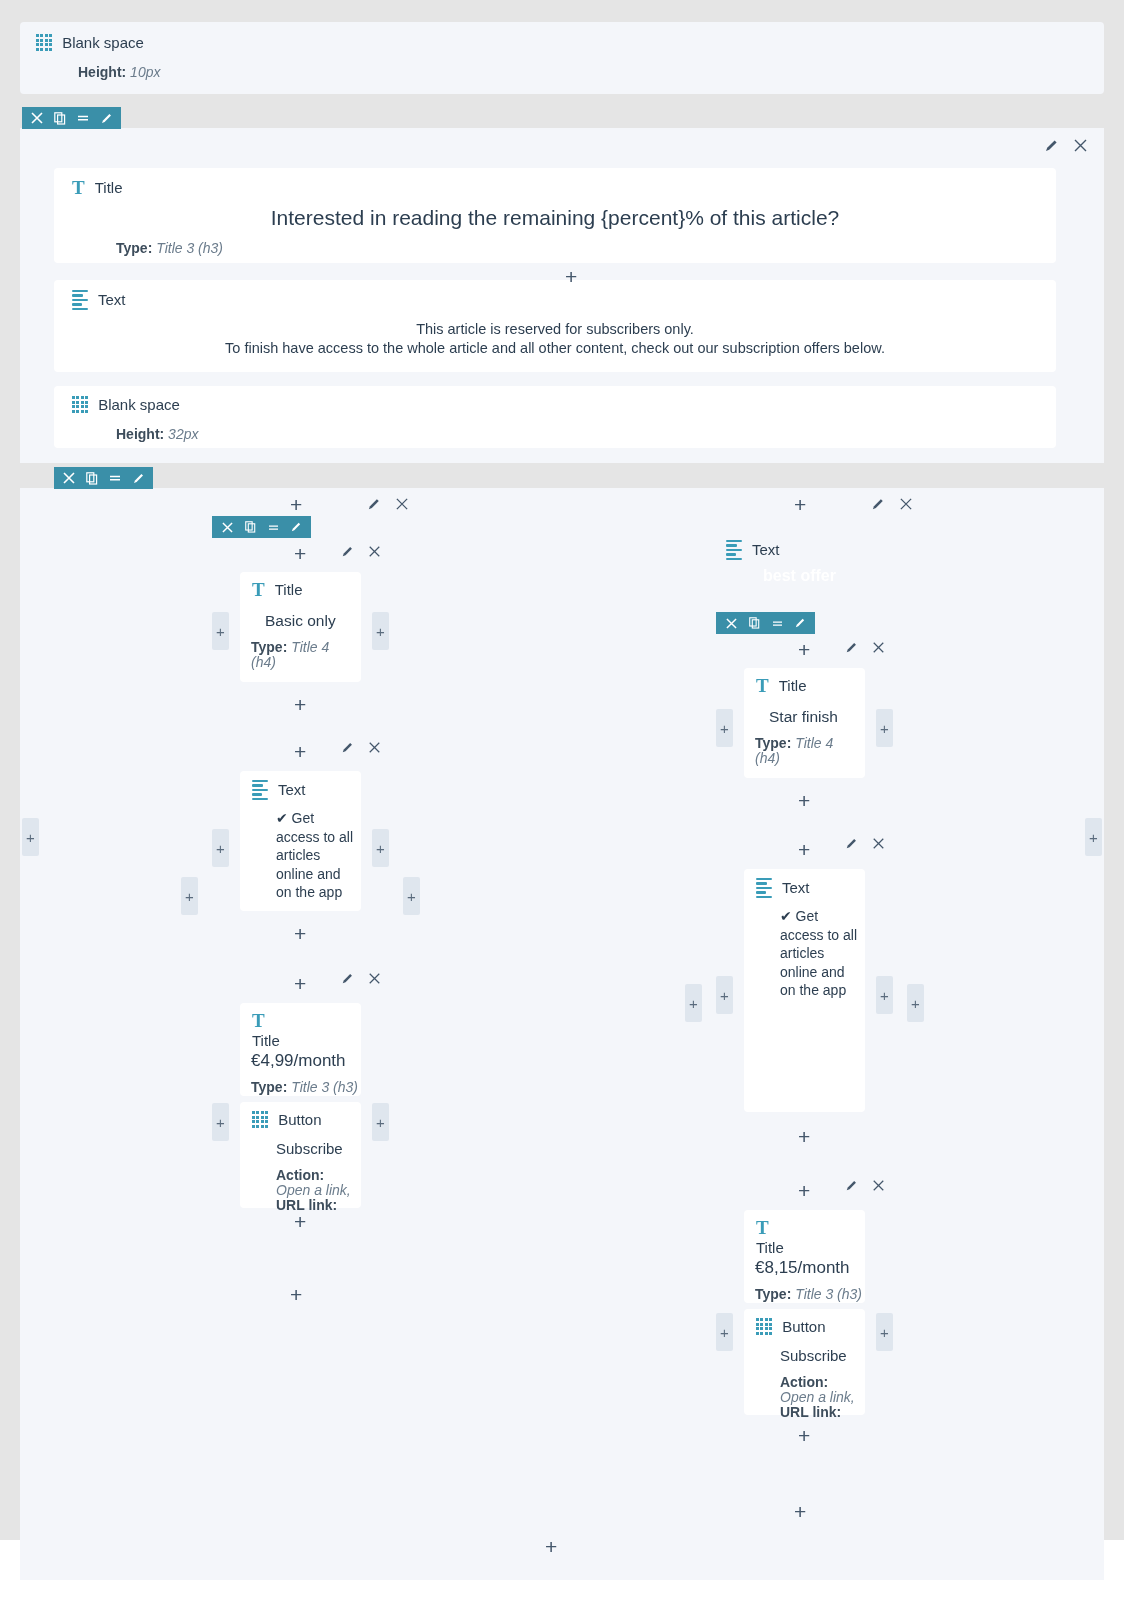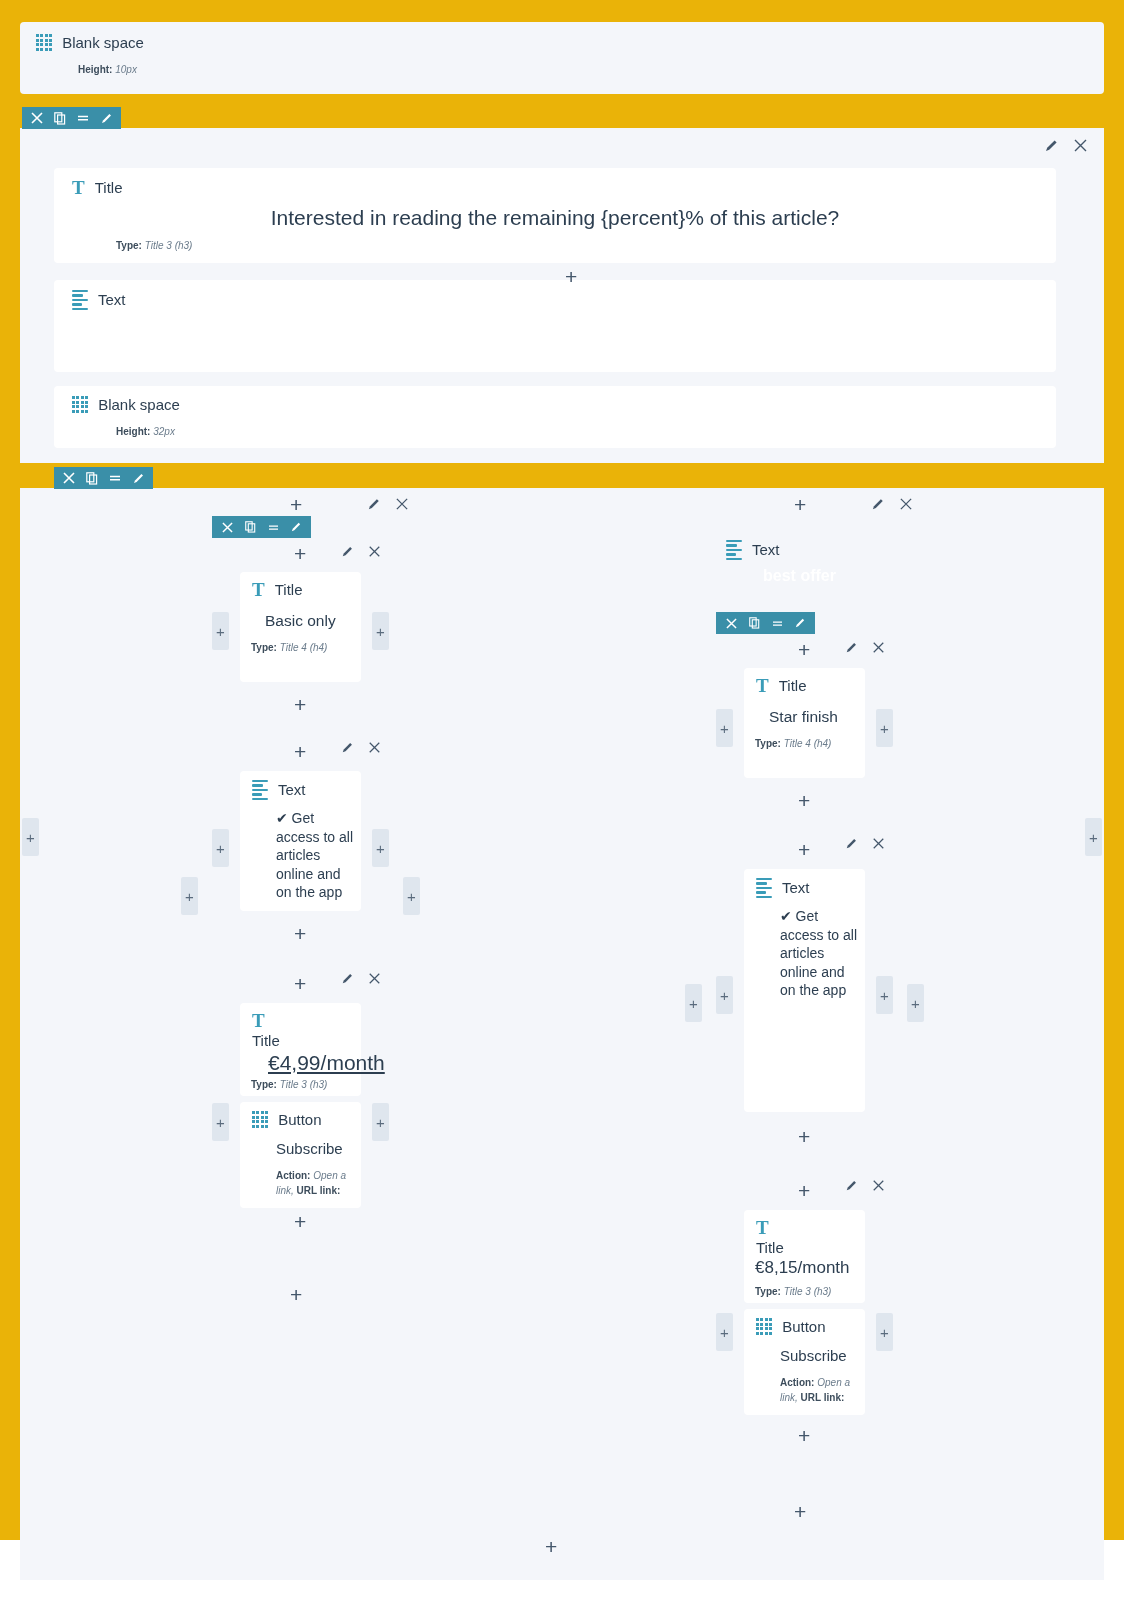--- a/index.html
+++ b/index.html
@@ -3,33 +3,33 @@
 <meta charset="utf-8">
 <style>
   * { box-sizing: border-box; margin: 0; padding: 0; }
   html, body {
     width: 1124px; height: 1600px;
     background: #ffffff;
     font-family: "Liberation Sans", sans-serif;
     color: #2c3e50;
     overflow: hidden;
   }
-  .page { position: relative; width: 1124px; height: 1540px; background:#eab308; }
+  .page { position: relative; width: 1124px; height: 1540px; background:#e5e5e5; }
 
   
   .block-card {
     background: #ffffff;
     border-radius: 4px;
     position: relative;
   }
   .block-head {
     display: flex; align-items: center; gap: 10px;
   }
   .block-label { font-size: 15px; color:#2c3e50; }
-  .meta { font-size: 10px; color:#6b7c8c; font-style: italic; }
+  .meta { font-size: 14px; color:#6b7c8c; font-style: italic; }
   .meta b { font-style: normal; font-weight: bold; color:#3d4d5c; }
 
   
   .ico-grid {
     display:inline-grid; grid-template-columns: repeat(4,3px);
     grid-template-rows: repeat(4,3px); gap:1.4px; flex:none;
   }
   .ico-grid i { background:#3a9cb8; display:block; }
   .ico-text { display:flex; flex-direction:column; gap:2px; width:16px; flex:none; }
   .ico-text i { height:2.4px; background:#3a9cb8; display:block; border-radius:1px; }
@@ -160,20 +160,24 @@
       <div class="block-head" style="position:absolute; left:18px; top:10px;">
         <span class="ico-text">
             <i></i>
             <i></i>
             <i></i>
             <i></i>
             <i></i>
           </span>
         <span class="block-label">Text</span>
       </div>
+      <div style="position:absolute; left:0; right:0; top:40px; text-align:center; font-size:14.5px; line-height:19px; color:#2c3e50;">
+        <div>This article is reserved for subscribers only.</div>
+        <div>To finish have access to the whole article and all other content, check out our subscription offers below.</div>
+      </div>
     </div>
 
     <div class="block-card" style="position:absolute; left:34px; top:258px; width:1002px; height:62px;">
       <div class="block-head" style="position:absolute; left:18px; top:10px;">
         <span class="ico-grid">
           <i></i>
             <i></i>
             <i></i>
             <i></i>
             <i></i>
@@ -351,21 +355,21 @@
         </span>
     </div>
     <div class="side-handle" style="left:2px; top:140px; height:38px;">+</div>
     <div class="side-handle" style="right:2px; top:140px; height:38px;">+</div>
 
     <div class="block-card" style="position:absolute; left:30px; top:40px; width:121px; height:93px;">
       <div style="position:absolute; left:12px; top:8px;">
         <div class="ico-title">T</div>
         <div class="block-label" style="margin-top:2px;">Title</div>
       </div>
-      <div style="position:absolute; left:28px; top:48px; font-size:21px; color:#2c3e50;text-decoration:underline;">€4,99/month</div>
+      <div style="position:absolute; left:11px; top:48px; font-size:17px; color:#2c3e50;">€4,99/month</div>
       <div class="meta" style="position:absolute; left:11px; top:76px;">
         <b>Type:</b>
         <span>Title 3 (h3)</span>
       </div>
     </div>
 
     <div class="block-card" style="position:absolute; left:30px; top:139px; width:121px; height:106px;">
       <div class="block-head" style="position:absolute; left:12px; top:9px;">
         <span class="ico-grid">
           <i></i>

